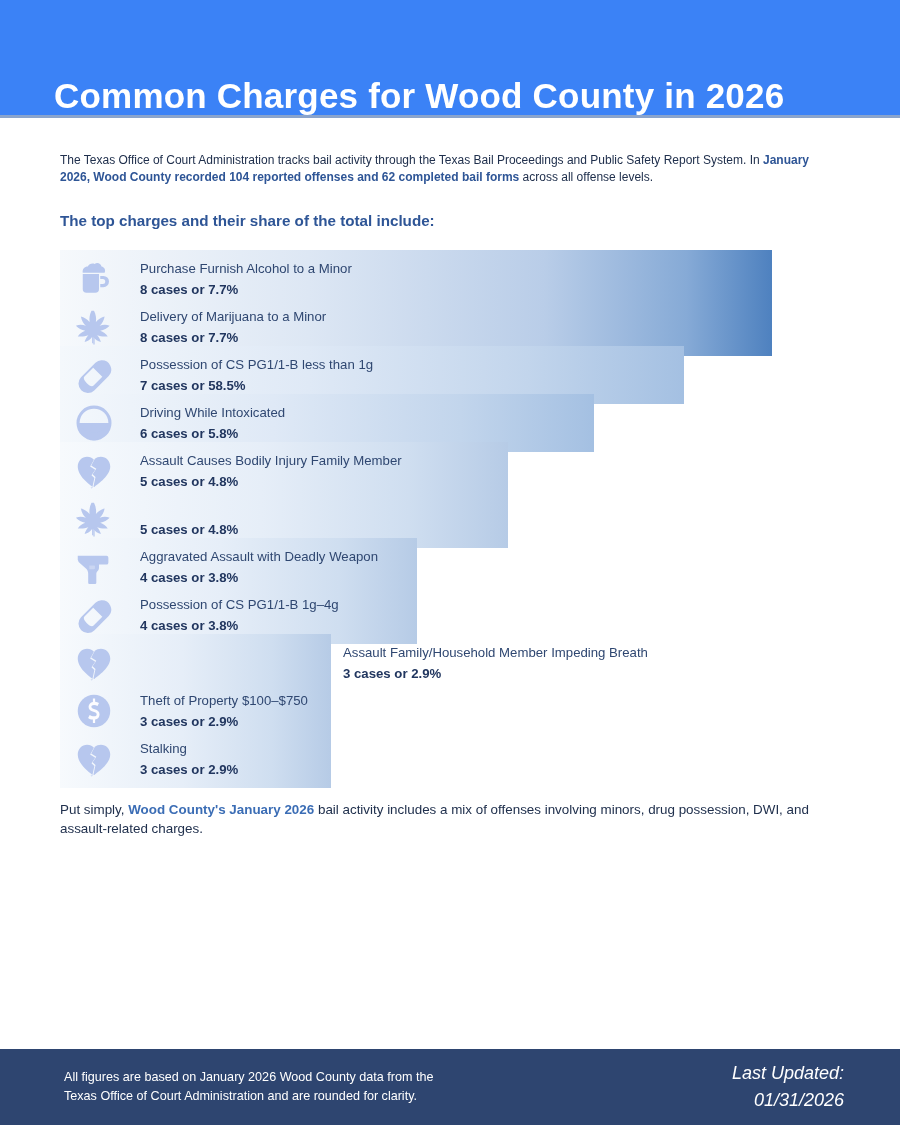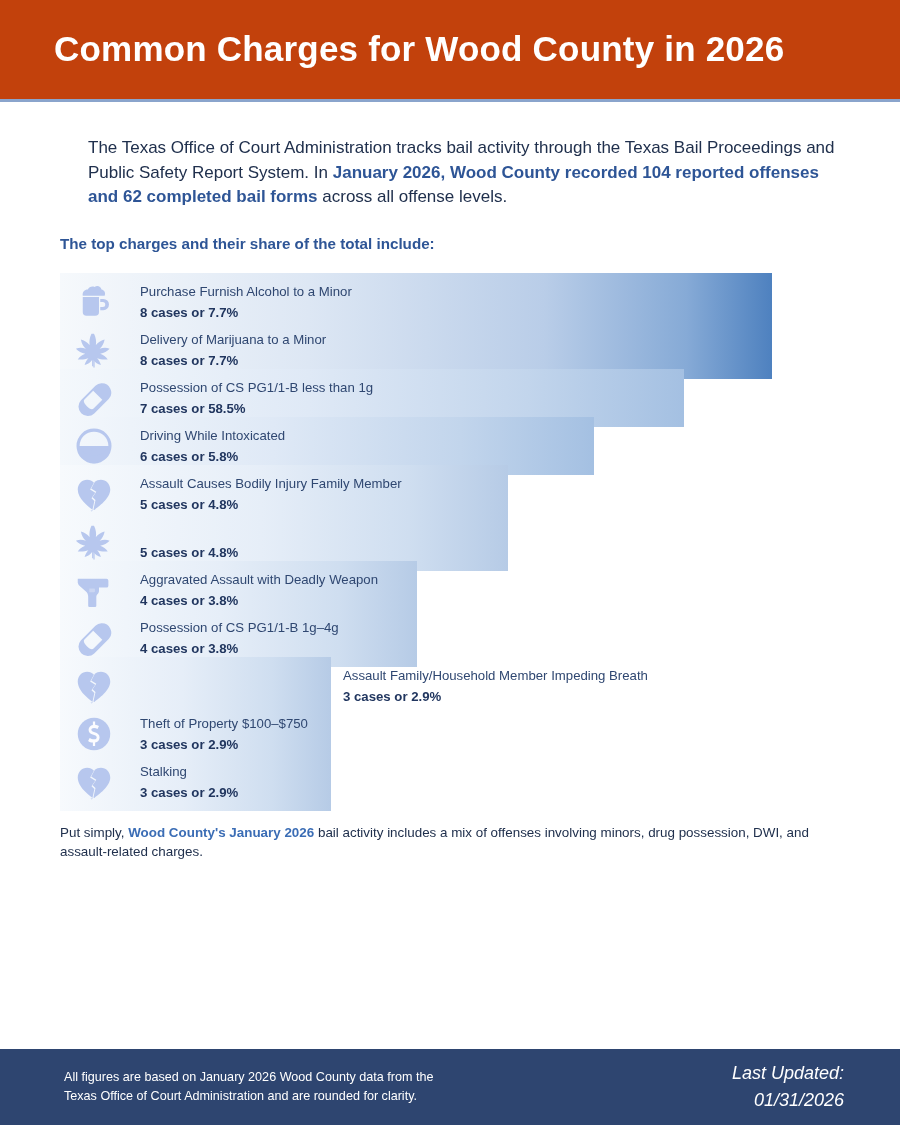--- a/index.html
+++ b/index.html
@@ -10,49 +10,48 @@
     width: 900px;
     height: 1125px;
     background: #ffffff;
     font-family: "Liberation Sans", sans-serif;
     color: #2c3e60;
     overflow: hidden;
   }
 
   
   .header-band {
-    height: 102px;
-    background: #c2410c;
+    height: 118px;
+    background: #3b82f6;
     border-bottom: 3px solid #8aa4cc;
     display: flex;
-    align-items: center;
+    align-items: flex-end;
     padding: 0 0 0 54px;
     box-sizing: border-box;
   }
   .header-title {
     color: #ffffff;
     font-size: 35px;
     font-weight: bold;
     letter-spacing: 0.2px;
     line-height: 1.1;
     white-space: nowrap;
   }
 
   
   .sheet {
     padding: 0 60px;
     box-sizing: border-box;
   }
   .intro {
     margin-top: 34px;
-    font-size: 17px;
+    font-size: 12px;
     line-height: 1.45;
     color: #20304d;
     max-width: 780px;
-    margin-left: 28px;
   }
   .intro .hl {
     color: #2e5596;
     font-weight: bold;
   }
   .subhead {
     margin-top: 25px;
     font-size: 15.2px;
     font-weight: bold;
     color: #2e5596;

